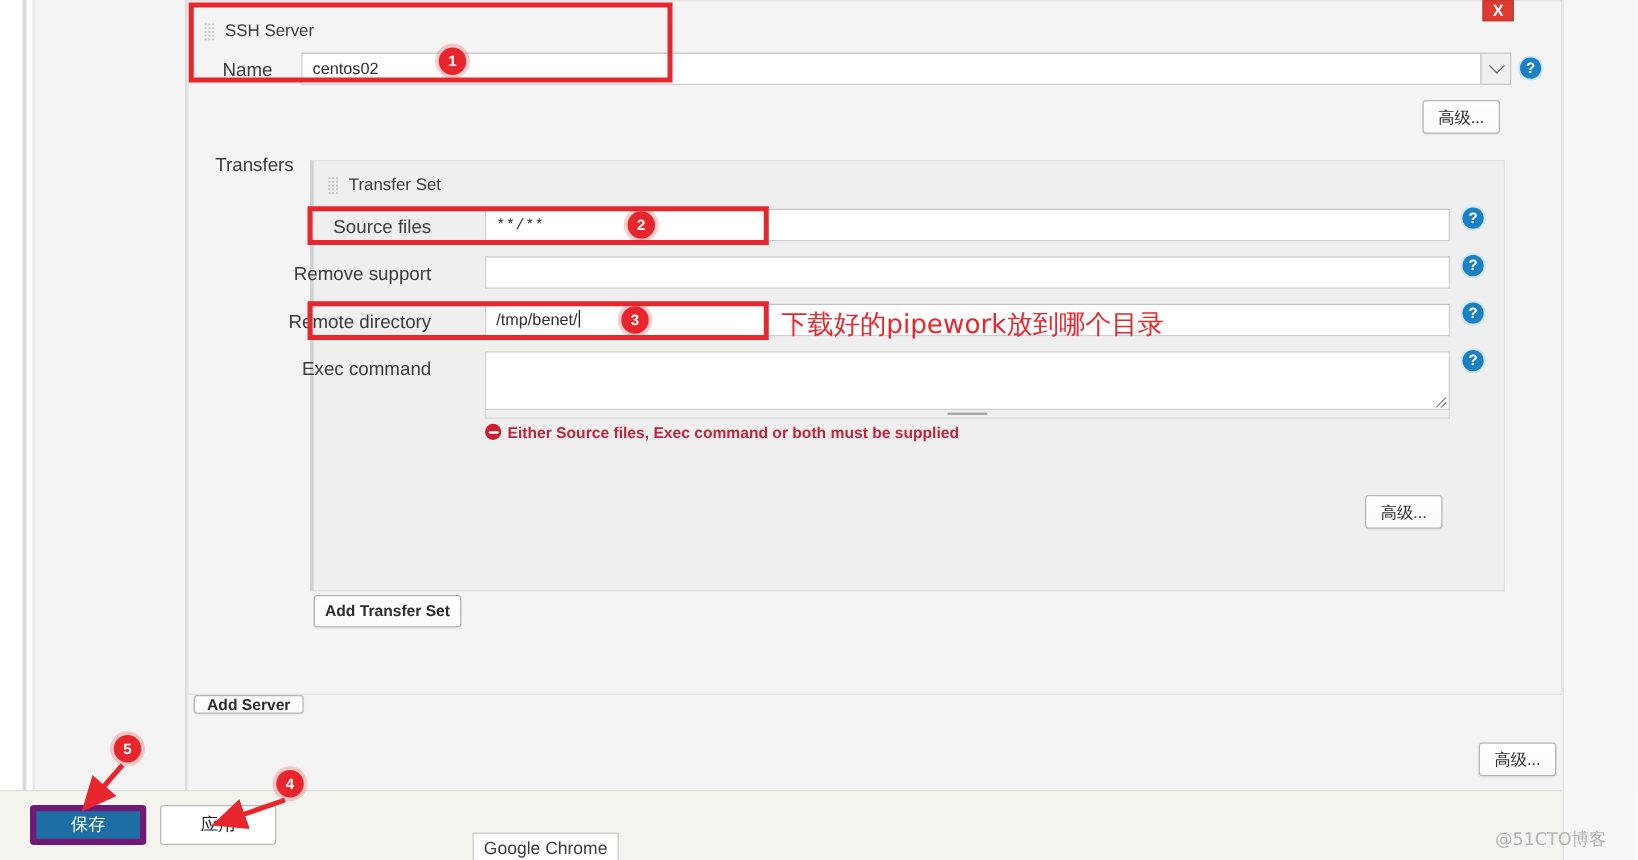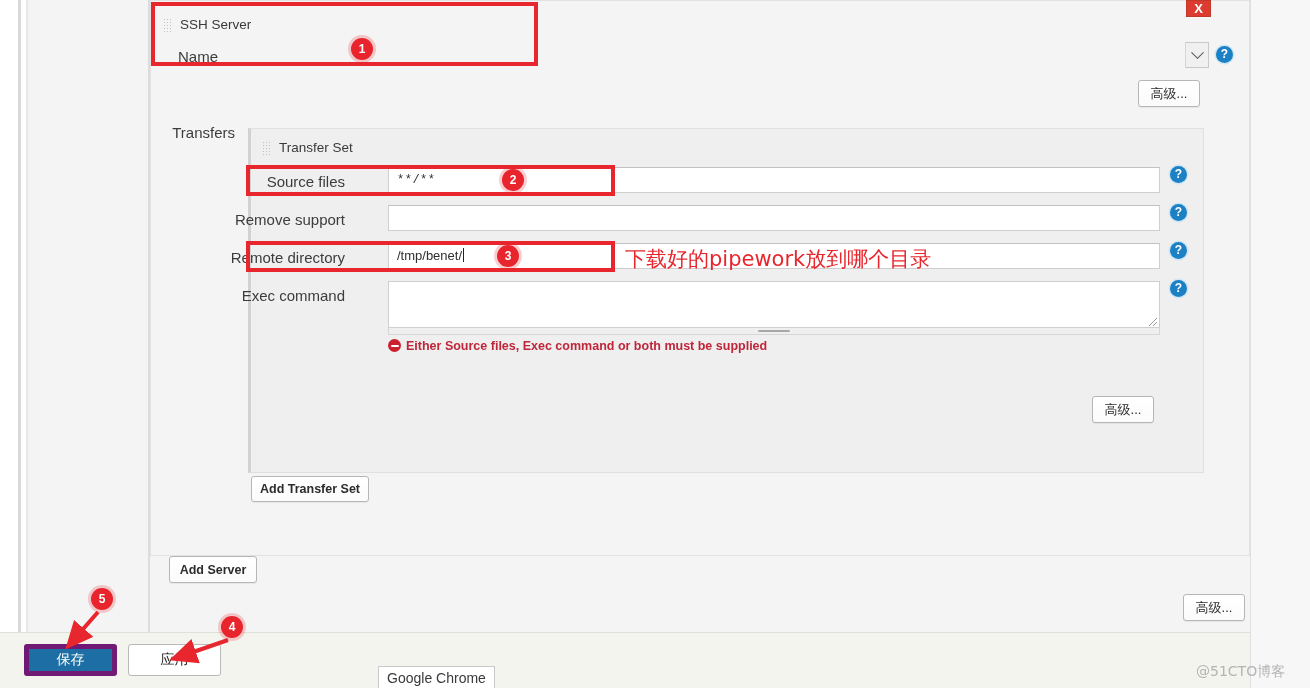--- a/index.html
+++ b/index.html
@@ -322,20 +322,21 @@
   <div class="right-gutter-line"></div>
 
   <div class="server-block"></div>
 
   <div class="block-title" style="left:163px; top:17px;">
     <span class="grip"></span><span>SSH Server</span>
   </div>
 
   <div class="row-label" style="left:118px; top:48px; width:100px;">Name</div>
 
+  <div class="txt" style="left:241px; top:42px; width:944px; height:26px;"><span>centos02</span></div>
   <div class="dd-btn" style="left:1185px; top:42px; height:26px;">
     <span class="chev"></span>
   </div>
   <div class="help" style="left:1216px; top:46px;">?</div>
 
   <div class="btn cn" style="left:1138px; top:80px; width:62px; height:27px;">高级...</div>
 
   <div class="row-label" style="left:150px; top:124px; width:85px;">Transfers</div>
 
   <div class="transfers-panel" style="left:248px; top:128px; width:956px; height:345px;"></div>
@@ -366,21 +367,21 @@
 
   <div class="errmsg" style="left:388px; top:339px;">
     <span class="err-dot"></span><span>Either Source files, Exec command or both must be supplied</span>
   </div>
 
 
   <div class="btn cn" style="left:1092px; top:396px; width:62px; height:27px;">高级...</div>
 
   <div class="btn" style="left:251px; top:476px; width:118px; height:26px;">Add Transfer Set</div>
 
-  <div class="btn" style="left:155px; top:556px; width:88px; height:27px;margin-left:14px;">Add Server</div>
+  <div class="btn" style="left:155px; top:556px; width:88px; height:15px;">Add Server</div>
 
   <div class="btn cn" style="left:1183px; top:594px; width:62px; height:27px;">高级...</div>
 
   <div class="save-bar"></div>
   <div class="btn-save" style="left:24px; top:644px; width:93px; height:32px;">保存</div>
   <div class="btn-apply" style="left:128px; top:644px; width:93px; height:32px;">应用</div>
 
   <div class="taskbar-item" style="left:378px; top:666px; width:117px; height:24px;">Google Chrome</div>
 
   <div class="watermark" style="left:1196px; top:663px;">@51CTO博客</div>

